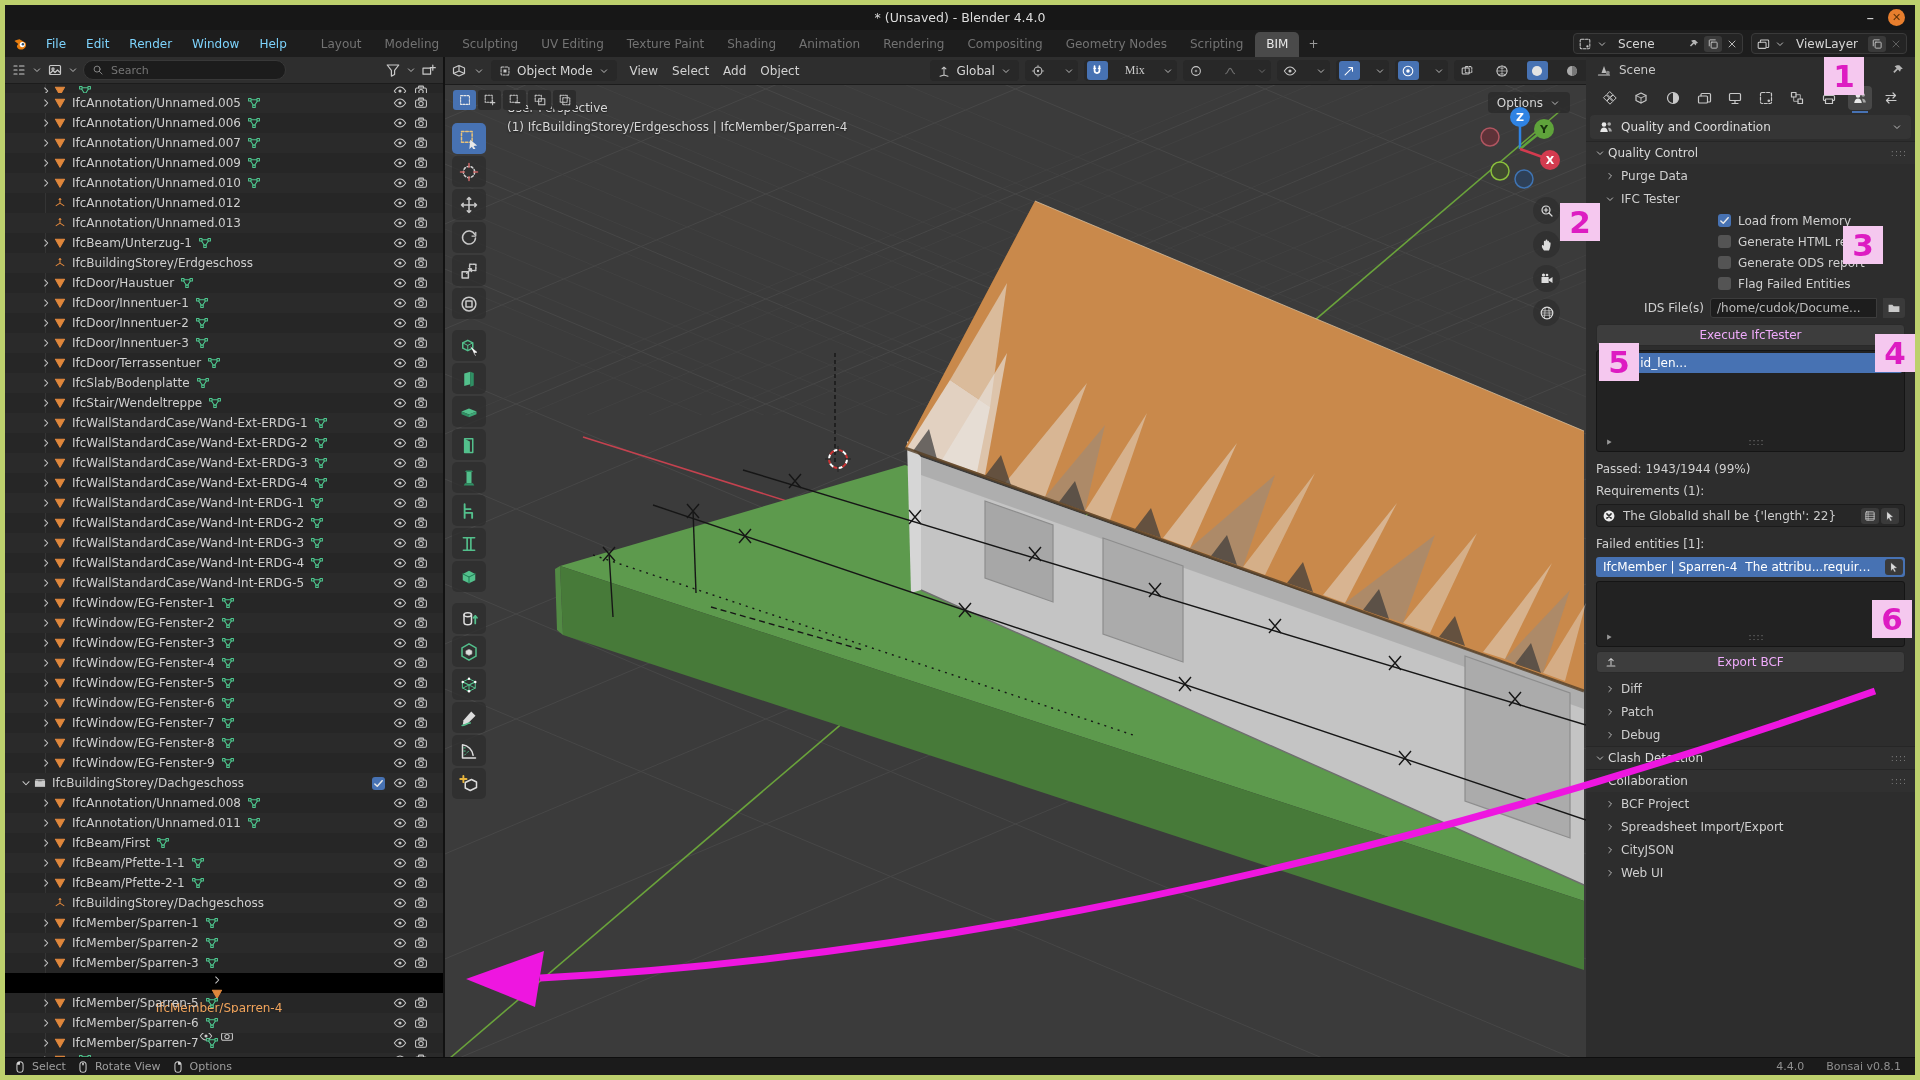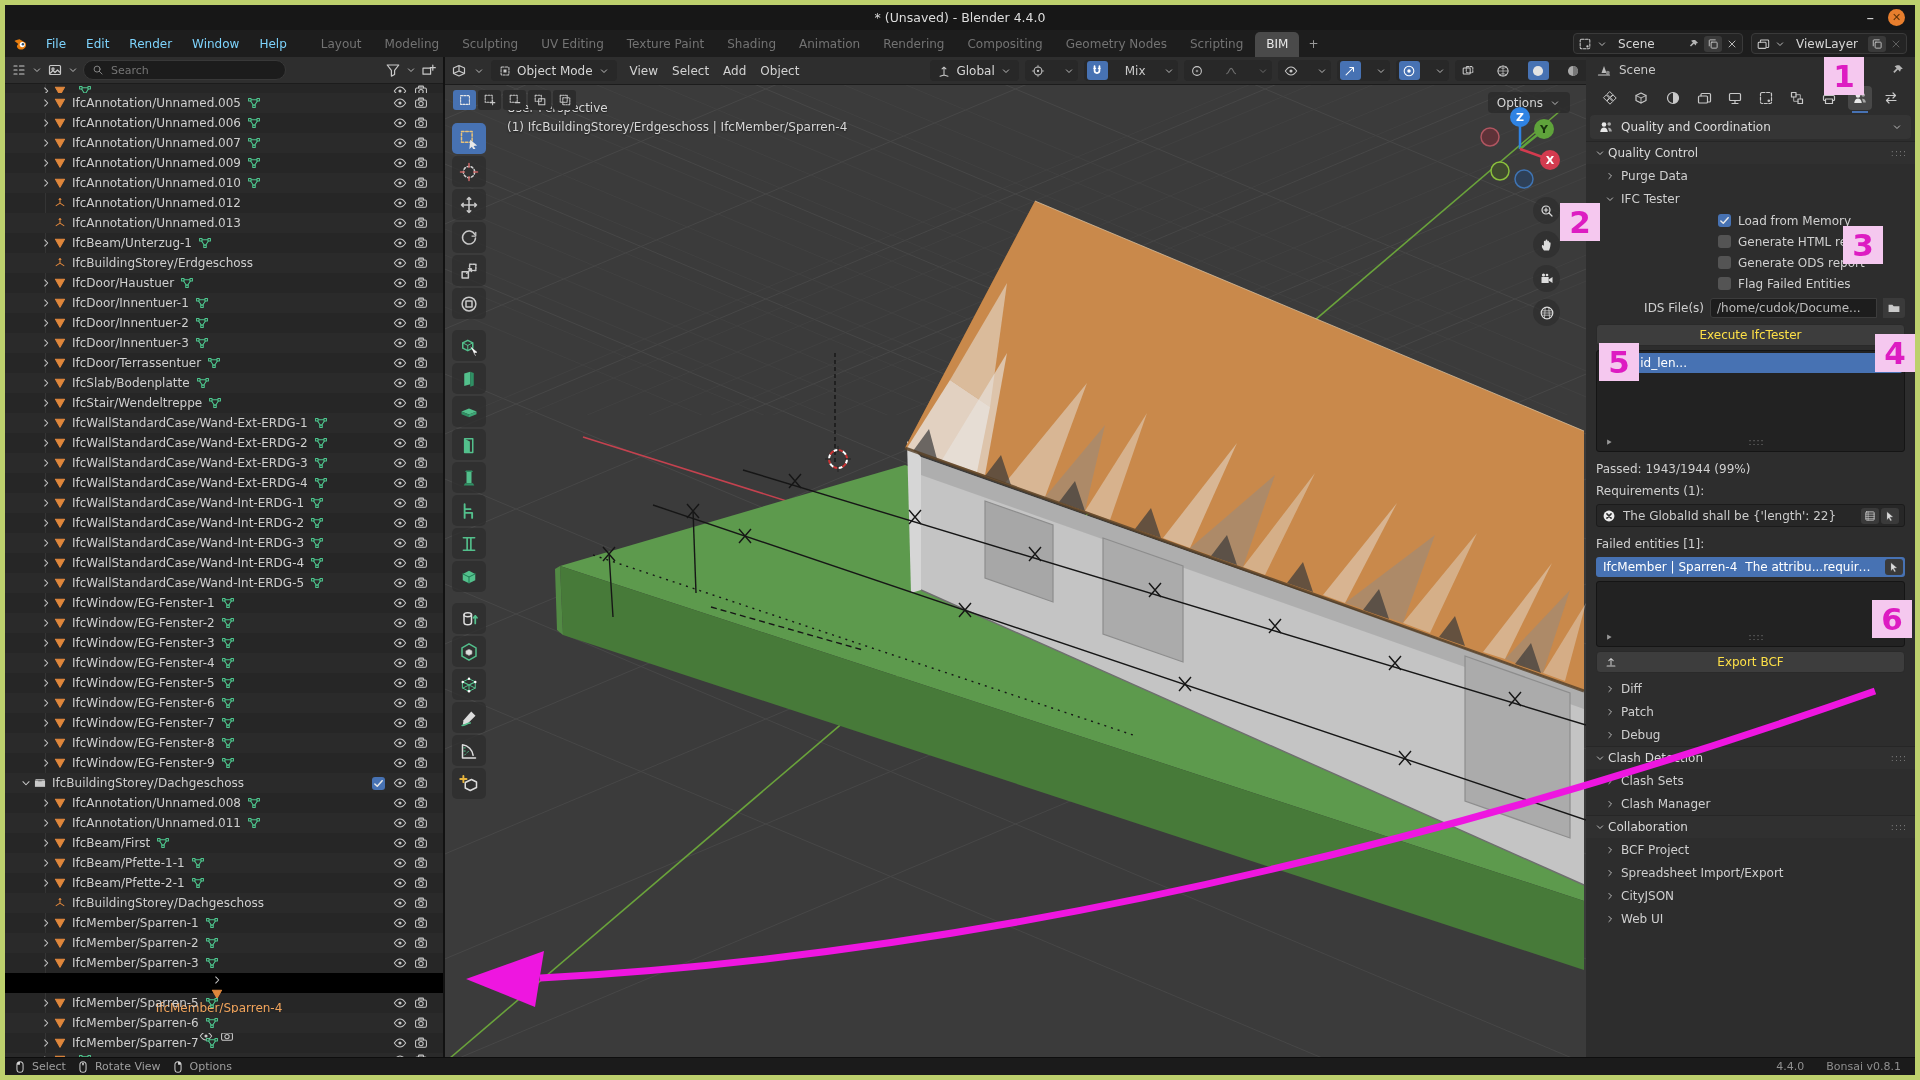--- a/index.html
+++ b/index.html
@@ -44,21 +44,21 @@
   .o-row .exp{width:14px;height:14px;flex:none;}
   .o-row .badge{margin-left:6px;}
   .o-row .eyecam{display:flex;gap:7px;align-items:center;}
   .o-row.partial{overflow:hidden;height:9px;align-items:flex-start;}
   .treeline{position:absolute;left:40px;top:0;bottom:0;width:1px;background:#343434;}
   
   #viewport{position:absolute;left:440px;top:0;width:1141px;height:1000px;background:#3b3b3b;border-right:2px solid #121212;}
   #vp-header{height:27px;background:#2e2e2e;border-bottom:1px solid #1c1c1c;display:flex;align-items:center;gap:6px;padding:0 6px;}
   .hpill{display:flex;align-items:center;gap:5px;background:#282828;border-radius:4px;height:21px;padding:0 7px;color:#d6d6d6;white-space:nowrap;}
   .hmenu{padding:0 7px;color:#d2d2d2;white-space:nowrap;}
-  .hgroup{display:flex;align-items:center;background:#282828;border-radius:4px;height:21px;padding:0 3px;gap:14px;}
+  .hgroup{display:flex;align-items:center;background:#282828;border-radius:4px;height:21px;padding:0 3px;gap:14px;font-family:Liberation Serif, serif;}
   .hicon{width:21px;height:19px;display:flex;align-items:center;justify-content:center;border-radius:3px;}
   .hicon.on{background:#4772b3;}
   #vp-canvas{position:relative;width:1141px;height:973px;overflow:hidden;}
   #scene{position:absolute;left:0;top:0;}
   #vp-overlay-text{position:absolute;left:62px;top:14px;color:#d8d8d8;text-shadow:0 1px 2px rgba(0,0,0,.6);line-height:19px;}
   #selmode-row{position:absolute;left:8px;top:5px;display:flex;gap:2px;}
   .selmode{width:23px;height:20px;background:#2c2c2c;border-radius:3px;display:flex;align-items:center;justify-content:center;}
   .selmode.on{background:#4772b3;}
   #options-btn{position:absolute;right:16px;top:7px;height:21px;display:flex;align-items:center;gap:6px;background:#2c2c2cd9;border-radius:4px;padding:0 9px;color:#d6d6d6;}
   #toolbar{position:absolute;left:7px;top:38px;display:flex;flex-direction:column;gap:2px;}
@@ -79,21 +79,21 @@
   .sec-hdr{height:22px;background:#303030;border-top:1px solid #262626;display:flex;align-items:center;gap:2px;padding:0 8px;color:#d8d8d8;}
   .grip{margin-left:auto;color:#7a7a7a;letter-spacing:1px;font-size:9px;}
   .sub-row{height:23px;display:flex;align-items:center;gap:5px;padding:0 8px 0 18px;color:#cfcfcf;}
   .chk-row{height:21px;display:flex;align-items:center;gap:7px;padding-left:132px;color:#d0d0d0;}
   .chk{width:13px;height:13px;border-radius:3px;background:#545454;flex:none;display:flex;align-items:center;justify-content:center;}
   .chk.on{background:#4772b3;}
   #ids-row{display:flex;align-items:center;gap:6px;padding:4px 10px 2px 10px;}
   #ids-row .lab{width:108px;text-align:right;color:#d0d0d0;flex:none;}
   #ids-field{flex:1;height:18px;background:#1d1d1d;border:1px solid #3c3c3c;border-radius:3px 0 0 3px;color:#bdbdbd;display:flex;align-items:center;padding:0 6px;overflow:hidden;white-space:nowrap;}
   #ids-folder{width:22px;height:20px;background:#3a3a3a;border-radius:0 3px 3px 0;display:flex;align-items:center;justify-content:center;}
-  .wide-btn{margin:4px 10px;height:20px;background:#3d3d3d;border:1px solid #2a2a2a;border-radius:4px;display:flex;align-items:center;justify-content:center;color:#fde047;position:relative;}
+  .wide-btn{margin:4px 10px;height:20px;background:#3d3d3d;border:1px solid #2a2a2a;border-radius:4px;display:flex;align-items:center;justify-content:center;color:#f0abfc;position:relative;}
   .wide-btn .lead{position:absolute;left:7px;top:3px;}
   .listbox{margin:4px 10px;background:#222222;border:1px solid #151515;border-radius:3px;position:relative;}
   .lb-item{height:20px;display:flex;align-items:center;gap:7px;padding:0 5px;margin:2px;border-radius:2px;}
   .lb-item.sel{background:#4772b3;color:#fff;}
   .lb-foot{position:absolute;left:0;right:0;bottom:2px;height:14px;display:flex;align-items:center;padding:0 6px;}
   .lb-foot .grip{margin:0 auto;}
   .plabel{padding:6px 10px 2px;color:#d0d0d0;}
   .field-row{margin:4px 10px;height:21px;background:#272727;border:1px solid #1b1b1b;border-radius:3px;display:flex;align-items:center;gap:7px;padding:0 5px;color:#cccccc;}
   .field-row .btns{margin-left:auto;display:flex;gap:2px;}
   .fail-row{margin:4px 10px;height:20px;background:#4772b3;border-radius:3px;display:flex;align-items:center;gap:8px;padding:0 2px 0 7px;color:#fff;white-space:nowrap;overflow:hidden;}
@@ -3055,38 +3055,20 @@
 
       <div class="sec-hdr">
         <span class="ico i12">
             <svg viewBox="0 0 16 16" fill="none" stroke="#c9c9c9" stroke-width="1.2" stroke-linecap="round" stroke-linejoin="round">
               <path d="M4.5 6.5 8 10l3.5-3.5"></path>
             </svg>
           </span>
         <span>Clash Detection</span>
         <span class="grip">::::</span>
       </div>
-      <div id="clash-items">
-          <div class="sub-row">
-            <span class="ico i12">
-              <svg viewBox="0 0 16 16" fill="none" stroke="#c9c9c9" stroke-width="1.2" stroke-linecap="round" stroke-linejoin="round">
-                <path d="M6.5 4.5 10 8l-3.5 3.5"></path>
-              </svg>
-            </span>
-            <span>Clash Sets</span>
-          </div>
-          <div class="sub-row">
-            <span class="ico i12">
-              <svg viewBox="0 0 16 16" fill="none" stroke="#c9c9c9" stroke-width="1.2" stroke-linecap="round" stroke-linejoin="round">
-                <path d="M6.5 4.5 10 8l-3.5 3.5"></path>
-              </svg>
-            </span>
-            <span>Clash Manager</span>
-          </div>
-        </div>
 
       <div class="sec-hdr">
         <span class="ico i12">
             <svg viewBox="0 0 16 16" fill="none" stroke="#c9c9c9" stroke-width="1.2" stroke-linecap="round" stroke-linejoin="round">
               <path d="M4.5 6.5 8 10l3.5-3.5"></path>
             </svg>
           </span>
         <span>Collaboration</span>
         <span class="grip">::::</span>
       </div>

